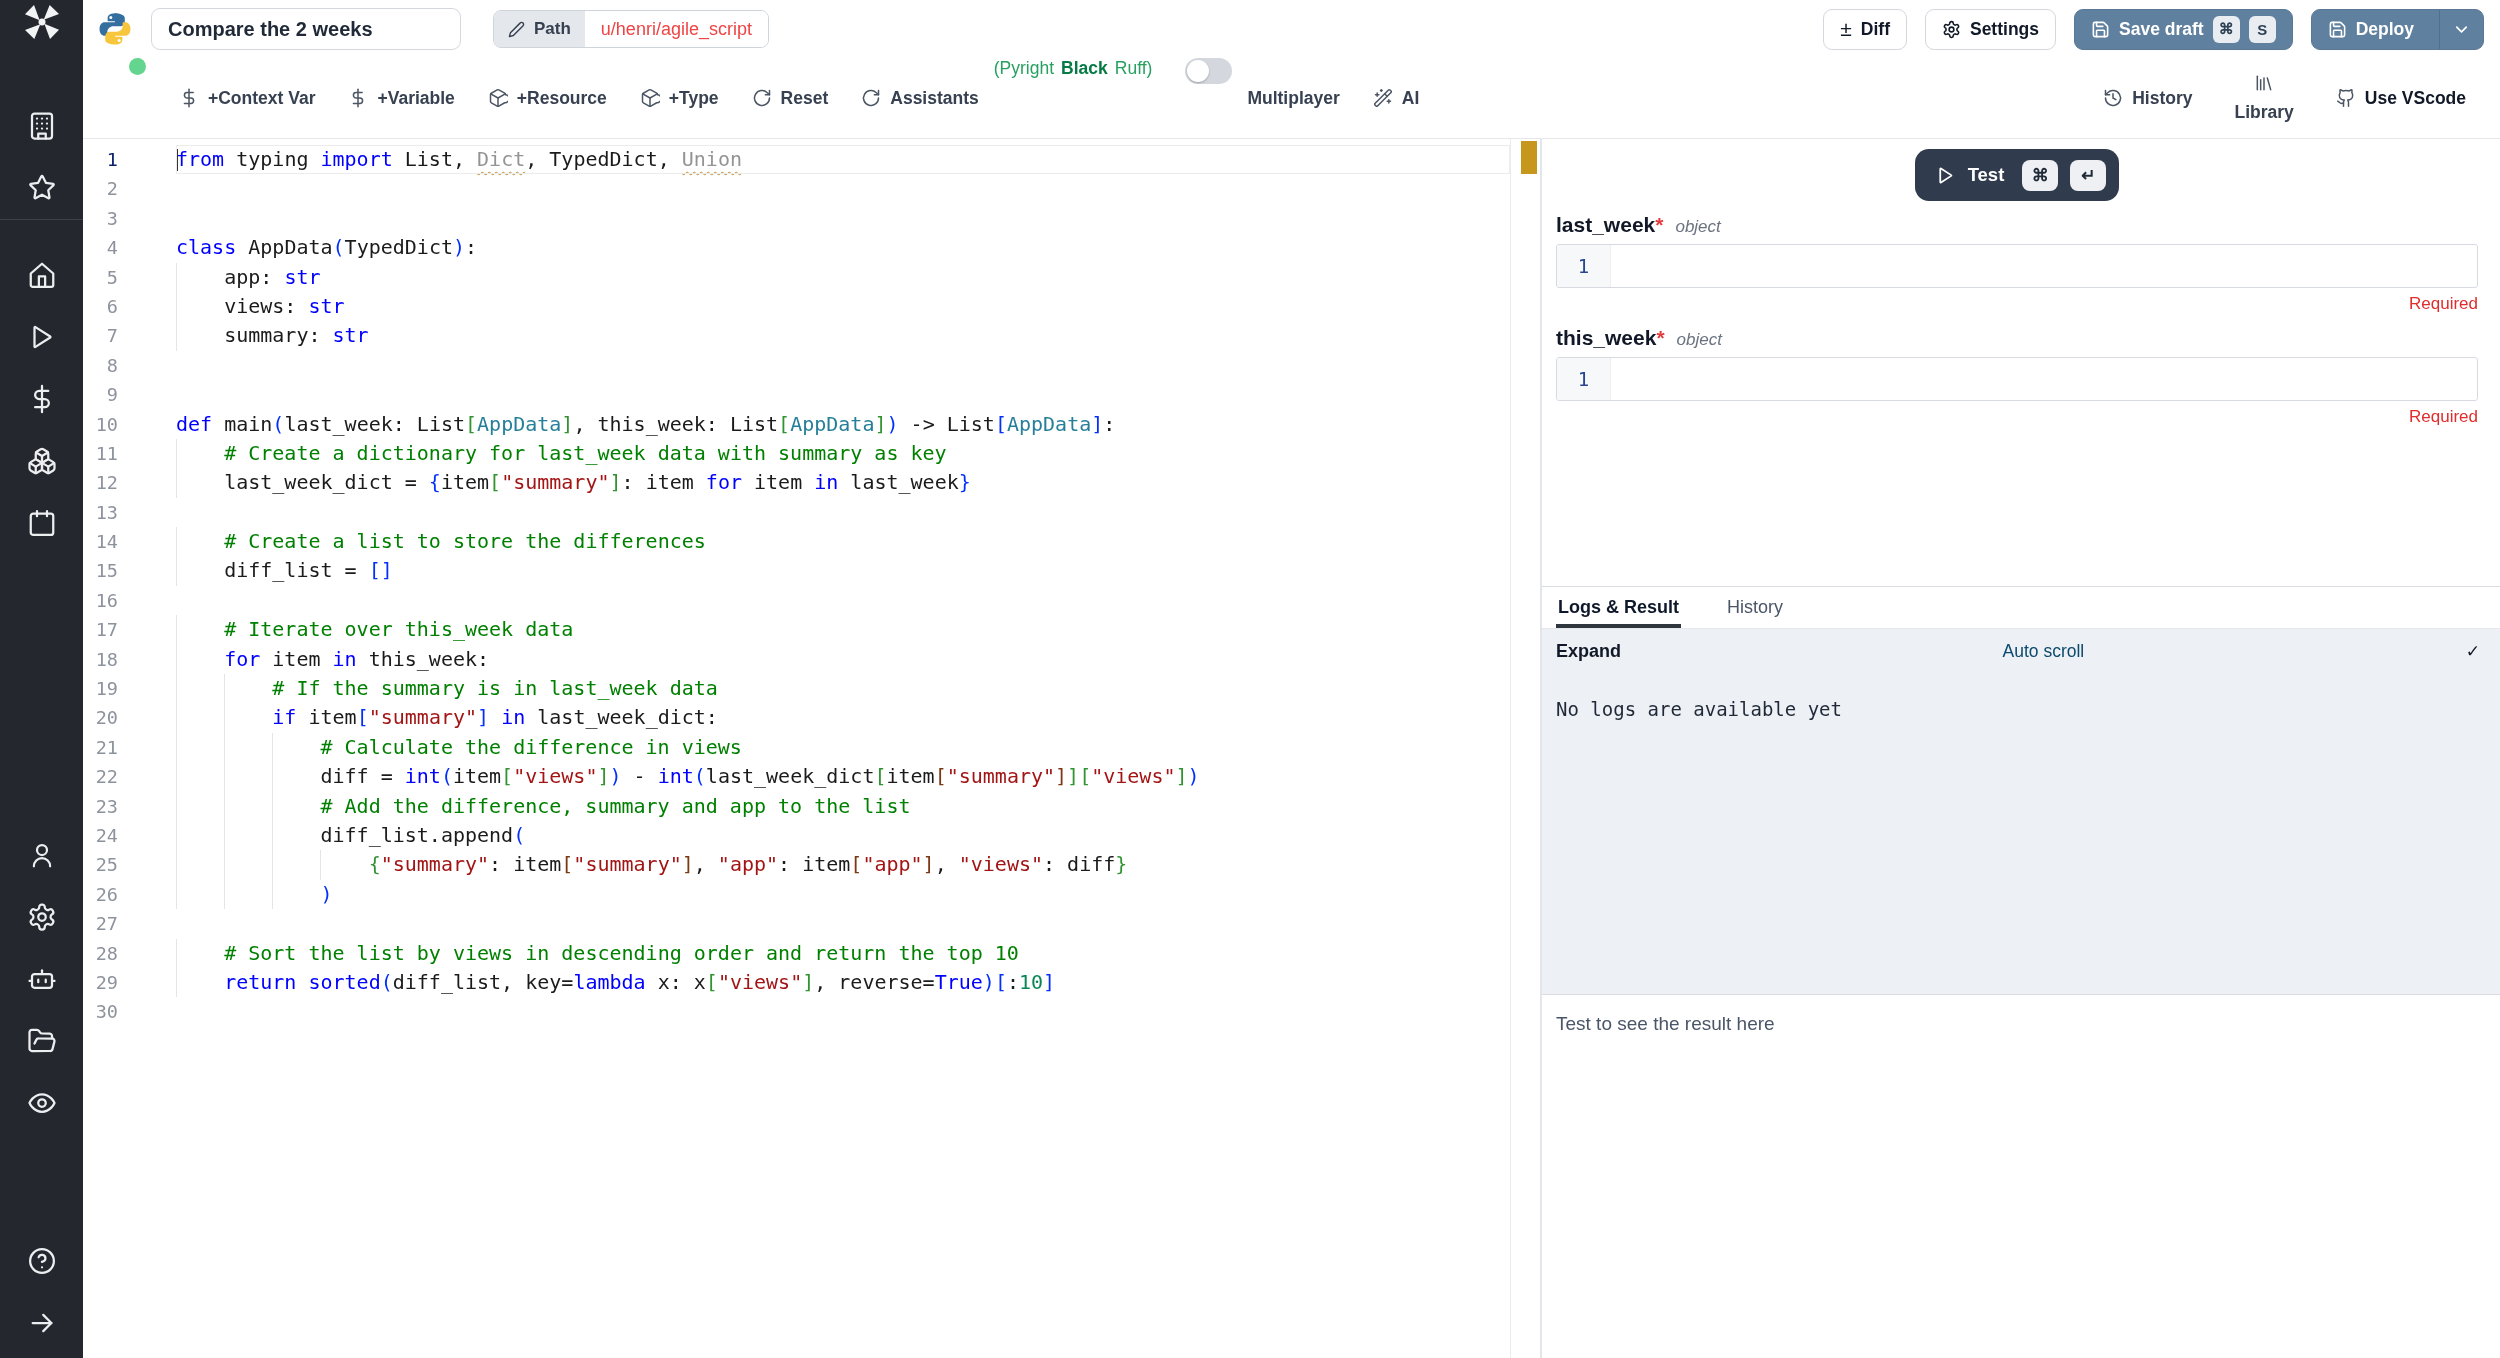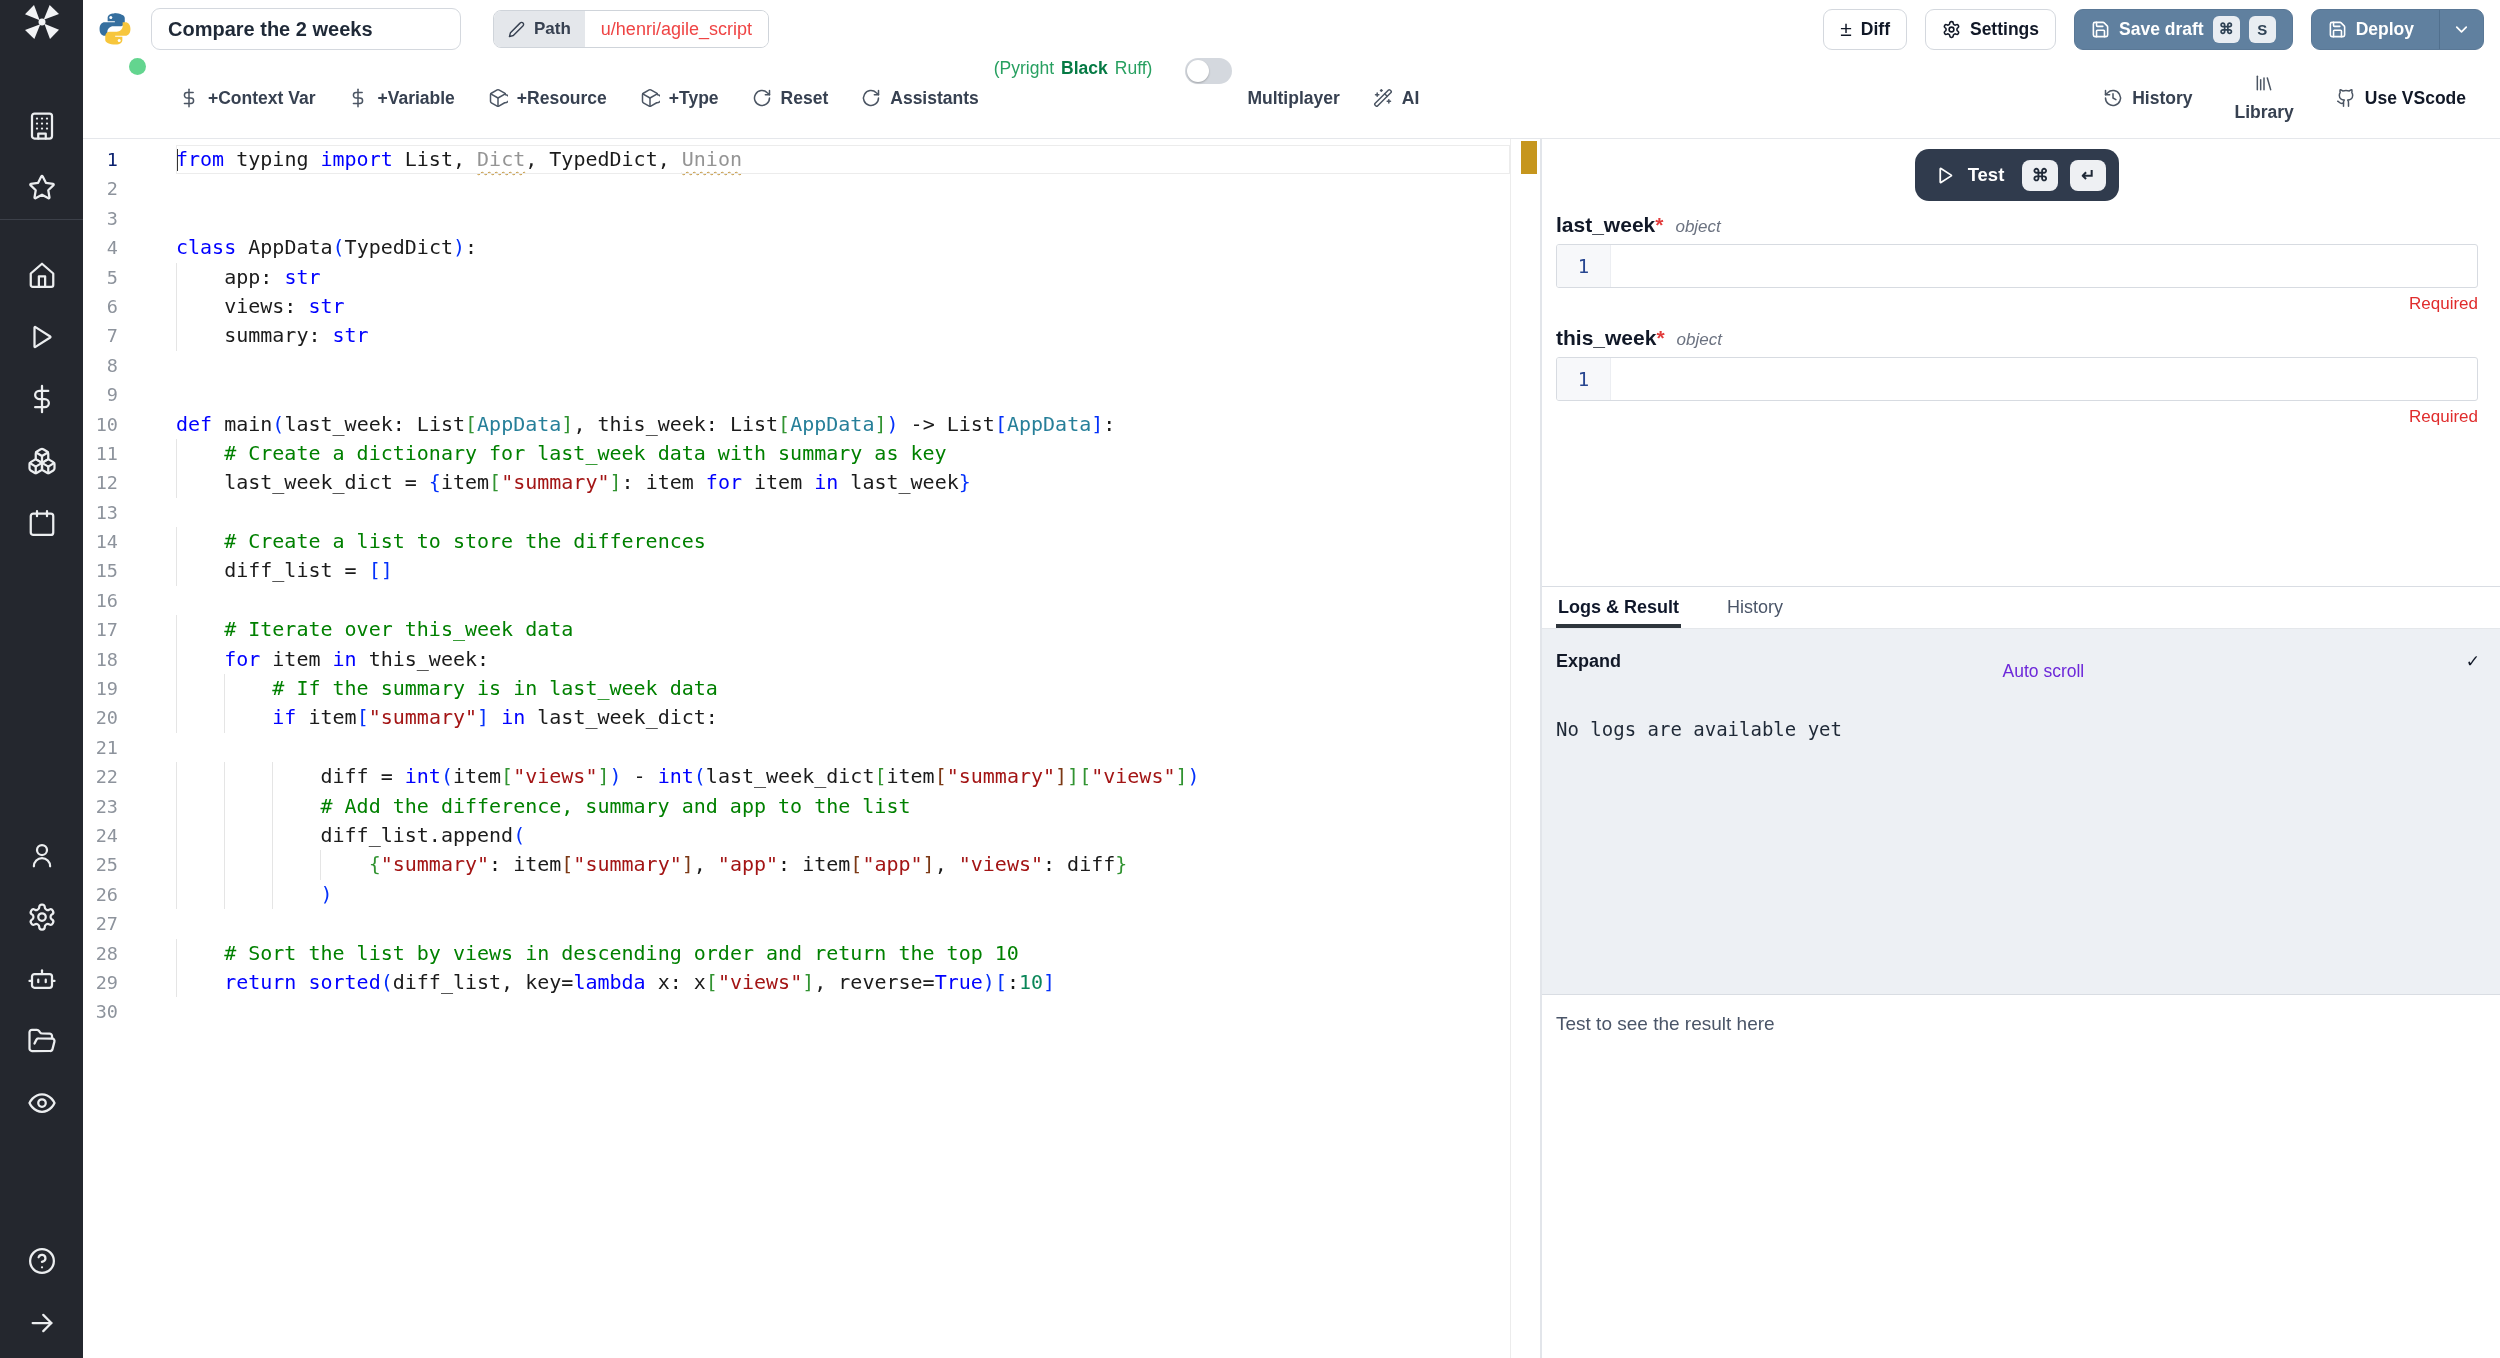--- a/index.html
+++ b/index.html
@@ -111,21 +111,21 @@
 
   .run-tabs { height:43px; display:flex; gap:44px; padding-left:14px; border-top:1px solid #d9dde3;
     border-bottom:1px solid #e4e7eb; align-items:stretch; flex-shrink:0; background:#fff; }
   .tab { display:flex; align-items:center; font-size:18px; color:#4a5568; cursor:pointer; padding:0 2px; }
   .tab.active { color:#0f172a; font-weight:600; box-shadow:inset 0 -4px 0 #2f363d; }
 
   .logs { height:366px; background:#edf0f4; border-bottom:1px solid #d9dde3; padding:12px 20px 0 14px;
     flex-shrink:0; }
   .logs-toolbar { display:flex; justify-content:space-between; align-items:center; gap:13px; }
   .expand-label { font-size:18px; font-weight:700; color:#111827; cursor:pointer; }
-  .autoscroll-label { font-size:17.5px; color:#6d28d9; cursor:pointer;margin-top:20px; }
+  .autoscroll-label { font-size:17.5px; color:#0c4a6e; cursor:pointer; }
   .autoscroll-check { font-size:17px; color:#111827; }
   .logs-empty { margin-top:36px; font-family:"DejaVu Sans Mono", monospace; font-size:19px; color:#1f2937; }
 
   .result { flex:1; background:#fff; padding:18px 14px; }
   .result-text { font-size:19px; color:#4a5568; }
 </style>
 </head>
 <body>
 
 <div class="app">
@@ -520,20 +520,21 @@
             <div class="cl">
               <div class="ln">19</div>
               <div class="lc"><span class="ig"></span><span class="ig"></span><span class="tok-co"># If the summary is in last_week data</span></div>
             </div>
             <div class="cl">
               <div class="ln">20</div>
               <div class="lc"><span class="ig"></span><span class="ig"></span><span class="tok-kw">if</span><span class="tok-pl"> item</span><span class="tok-b1">[</span><span class="tok-st">"summary"</span><span class="tok-b1">]</span><span class="tok-pl"> </span><span class="tok-kw">in</span><span class="tok-pl"> last_week_dict:</span></div>
             </div>
             <div class="cl">
               <div class="ln">21</div>
+              <div class="lc"><span class="ig"></span><span class="ig"></span><span class="ig"></span><span class="tok-co"># Calculate the difference in views</span></div>
             </div>
             <div class="cl">
               <div class="ln">22</div>
               <div class="lc"><span class="ig"></span><span class="ig"></span><span class="ig"></span><span class="tok-pl">diff = </span><span class="tok-kw">int</span><span class="tok-b1">(</span><span class="tok-pl">item</span><span class="tok-b2">[</span><span class="tok-st">"views"</span><span class="tok-b2">]</span><span class="tok-b1">)</span><span class="tok-pl"> - </span><span class="tok-kw">int</span><span class="tok-b1">(</span><span class="tok-pl">last_week_dict</span><span class="tok-b2">[</span><span class="tok-pl">item</span><span class="tok-b3">[</span><span class="tok-st">"summary"</span><span class="tok-b3">]</span><span class="tok-b2">]</span><span class="tok-b2">[</span><span class="tok-st">"views"</span><span class="tok-b2">]</span><span class="tok-b1">)</span></div>
             </div>
             <div class="cl">
               <div class="ln">23</div>
               <div class="lc"><span class="ig"></span><span class="ig"></span><span class="ig"></span><span class="tok-co"># Add the difference, summary and app to the list</span></div>
             </div>
             <div class="cl">

